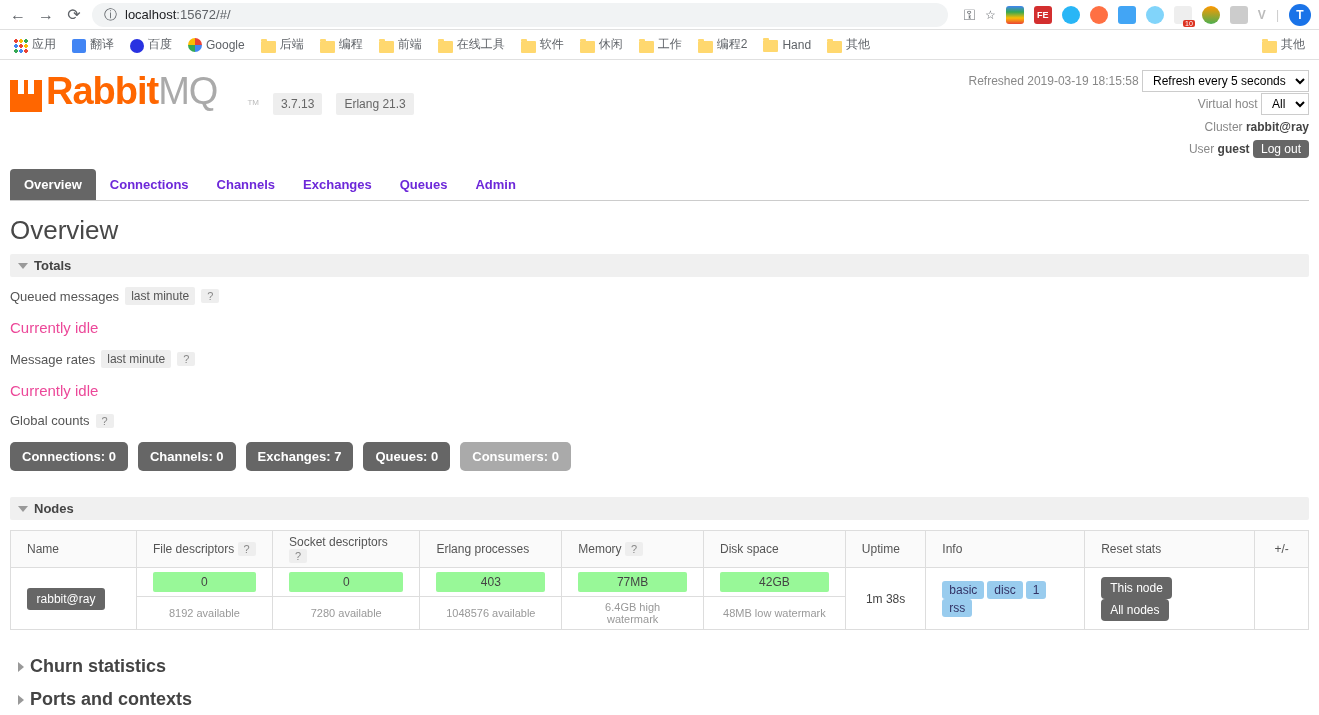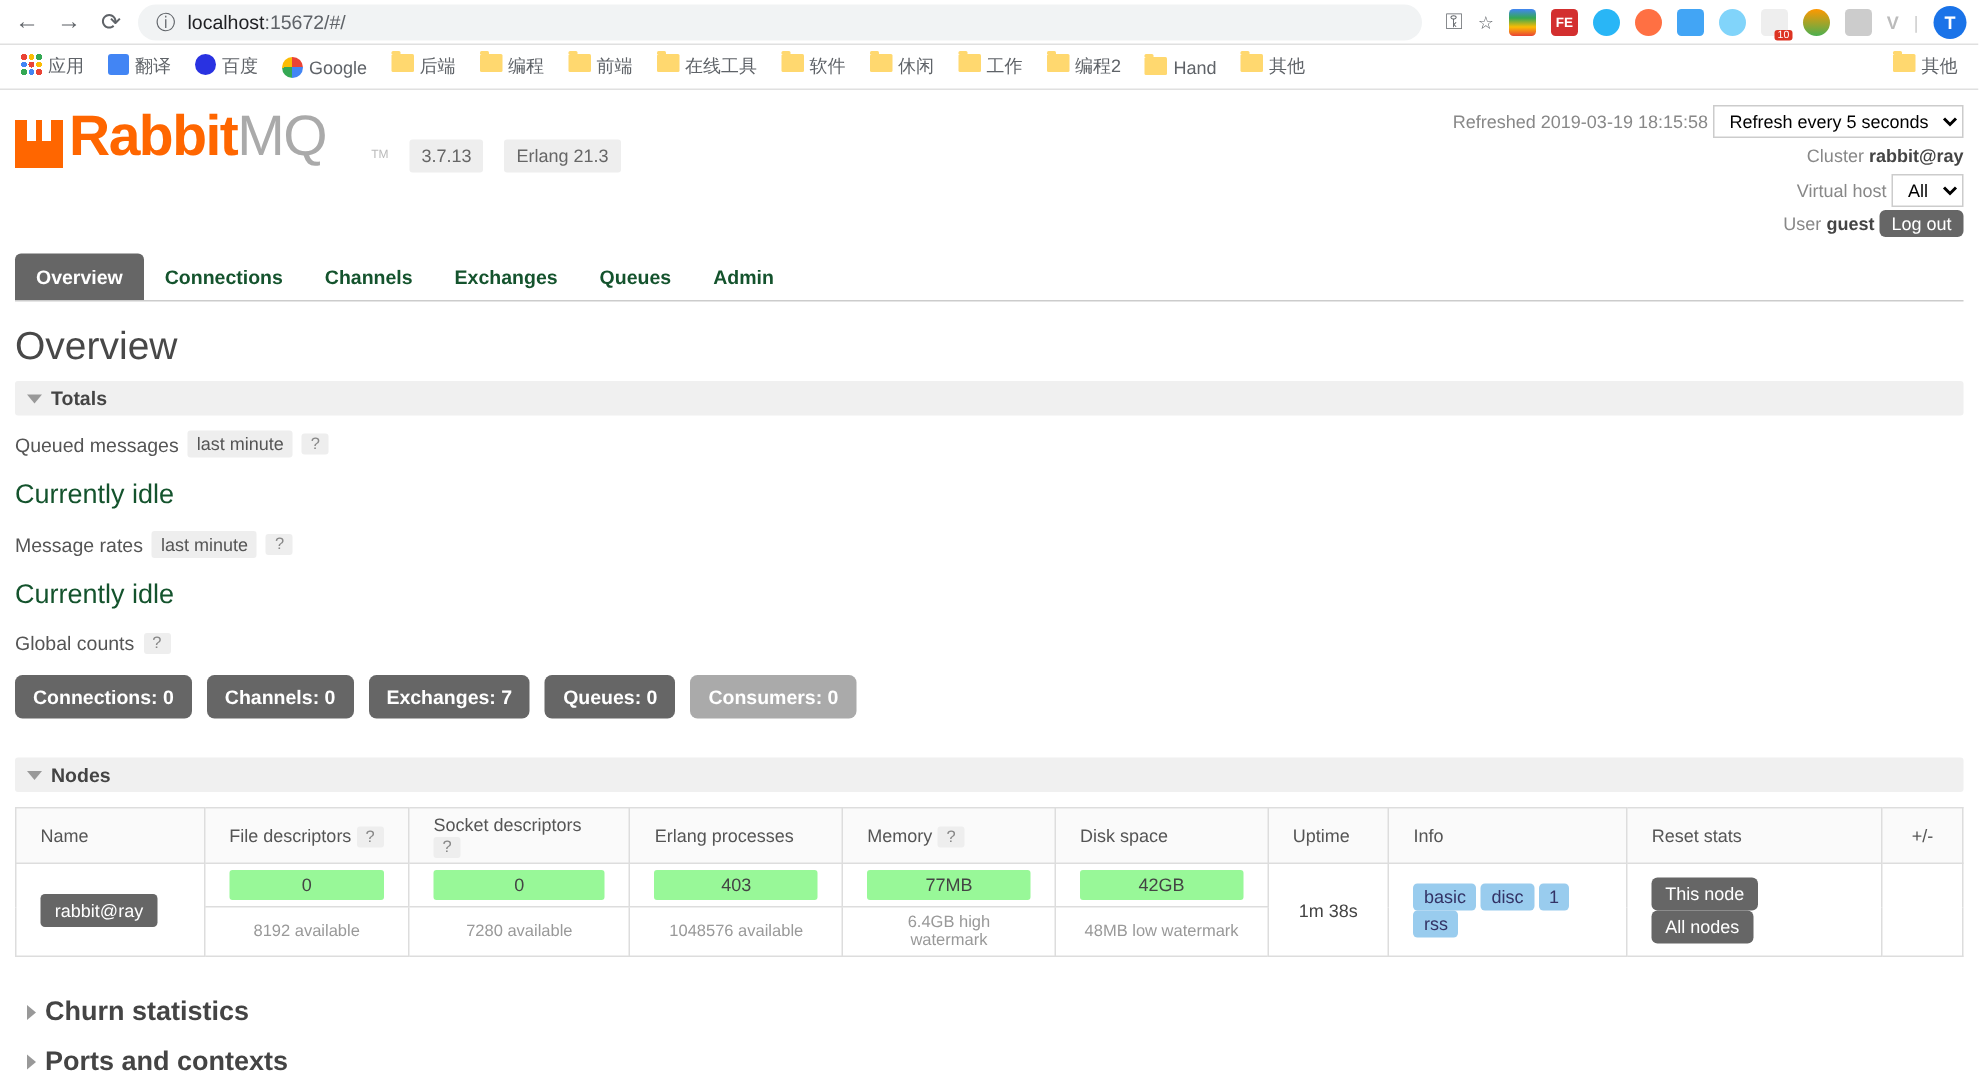--- a/index.html
+++ b/index.html
@@ -8,21 +8,21 @@
 
 .browser-bar { height: 30px; display: flex; align-items: center; padding: 0 8px; gap: 8px; border-bottom: 1px solid #e0e0e0; background: #fff; }
 .nav-btn { width: 20px; height: 20px; display: flex; align-items: center; justify-content: center; color: #5f6368; cursor: pointer; font-size: 16px; }
 .url-bar { flex: 1; height: 24px; border-radius: 14px; background: #f1f3f4; display: flex; align-items: center; padding: 0 12px; color: #5f6368; font-size: 13px; margin-right:8px; }
 .url-bar .host { color: #202124; }
 .ext-icons { display: flex; gap: 10px; align-items:center; }
 .ext-icon { width: 18px; height: 18px; border-radius: 3px; display:inline-block; }
 .avatar-circle { width: 22px; height: 22px; border-radius: 50%; background:#1a73e8; color:#fff; display:flex; align-items:center; justify-content:center; font-size:12px; font-weight:bold; }
 
 .bookmarks-bar { height: 30px; display: flex; align-items: center; padding: 0 8px; gap: 4px; border-bottom: 1px solid #e0e0e0; font-size: 12px; color:#5f6368; }
-.bm-item { display: flex; align-items: flex-start; gap: 4px; padding: 2px 6px; cursor: pointer; }
+.bm-item { display: flex; align-items: flex-end; gap: 4px; padding: 2px 6px; cursor: pointer; }
 .bm-folder-icon { width:15px; height:12px; background:#ffd86f; border-radius:1px; display:inline-block; position:relative; }
 .bm-folder-icon::before { content:''; position:absolute; top:-2px; left:0; width:6px; height:2px; background:#ffd86f; border-radius:1px 1px 0 0;}
 .bm-apps-icon { width:14px; height:14px; display:inline-block; background:
   radial-gradient(circle at 2px 2px,#ea4335 2px,transparent 2px),
   radial-gradient(circle at 7px 2px,#fbbc04 2px,transparent 2px),
   radial-gradient(circle at 12px 2px,#34a853 2px,transparent 2px),
   radial-gradient(circle at 2px 7px,#4285f4 2px,transparent 2px),
   radial-gradient(circle at 7px 7px,#ea4335 2px,transparent 2px),
   radial-gradient(circle at 12px 7px,#fbbc04 2px,transparent 2px),
   radial-gradient(circle at 2px 12px,#34a853 2px,transparent 2px),
@@ -40,33 +40,33 @@
 .logo-icon::after { content:''; position:absolute; top:0; left:18px; width:6px; height:14px; background:#fff; }
 .logo-tm { font-size:8px; color:#bbb; margin-left:16px; align-self:flex-end; padding-bottom:8px; }
 .version-tag { background:#eee; padding:4px 8px; font-size:12px; color:#666; border-radius:2px; }
 
 .status-block { margin-left:auto; text-align:right; font-size:12px; color:#888; line-height:1.9; }
 .status-block b { color:#444; font-weight:bold; }
 .refresh-sel { border:1px solid #ccc; padding:2px 6px; font-size:12px; background:#fff; }
 .logout-btn { background:#666; color:#fff; border:none; padding:2px 8px; border-radius:4px; font-size:12px; cursor:pointer; }
 
 .tabs { display:flex; border-bottom:1px solid #ccc; margin-top:8px; }
-.tab { padding:8px 14px; font-size:13px; font-weight:bold; color:#14532d; cursor:pointer; }
+.tab { padding:8px 14px; font-size:13px; font-weight:bold; color:#6d28d9; cursor:pointer; }
 .tab.active { background:#666; color:#fff; border-radius:4px 4px 0 0; }
 
 h1.page-title { font-size:26px; font-weight:normal; color:#484848; margin:14px 0 8px; }
 .section-hdr { background:#f0f0f0; padding:4px 8px; font-weight:bold; color:#444; display:flex; align-items:center; gap:6px; cursor:pointer; border-radius:2px; margin-bottom:10px; font-size:13px; }
 .tri { width:0; height:0; border-left:5px solid transparent; border-right:5px solid transparent; display:inline-block; }
 .tri.down { border-top:6px solid #999; }
 .tri.right { border-left:6px solid #999; border-top:5px solid transparent; border-bottom:5px solid transparent; border-right:none; }
 
 .sub-line { margin:6px 0 14px; font-size:13px; color:#555; display:flex; align-items:center; gap:6px; }
 .gray-chip { background:#eee; padding:2px 6px; border-radius:2px; color:#555; font-size:12px; }
 .help-q { background:#eee; padding:1px 6px; border-radius:2px; color:#888; font-size:11px; cursor:help; }
-.idle-text { color:#14532d; font-size:18px; margin-bottom:14px; }
+.idle-text { color:#ec4899; font-size:15px; margin-bottom:14px; }
 
 .count-pills { display:flex; gap:10px; margin:10px 0 26px; }
 .pill { background:#666; color:#fff; padding:7px 12px; border-radius:5px; font-size:13px; font-weight:bold; cursor:pointer; }
 .pill.disabled { background:#aaa; }
 
 .nodes-table { width:100%; border-collapse:collapse; font-size:12px; }
 .nodes-table th, .nodes-table td { border:1px solid #ddd; padding:4px 16px; text-align:left; vertical-align:middle; }
 .nodes-table th { background:#fafafa; font-weight:normal; color:#555; }
 .node-name-cell { background:#666; color:#fff; text-align:center; border-radius:3px; padding:4px; display:inline-block; min-width:78px; }
 .green-bar { background:#98f898; text-align:center; padding:3px 0; border-radius:2px; }
@@ -184,26 +184,26 @@
       <span class="logo-tm">TM</span>
       <span class="version-tag">3.7.13</span>
       <span class="version-tag">Erlang 21.3</span>
     </div>
     <div class="status-block">
       <div>
         <span>Refreshed 2019-03-19 18:15:58</span>
         <select class="refresh-sel"><option>Refresh every 5 seconds</option></select>
       </div>
       <div>
+        <span>Virtual host</span>
+        <select class="refresh-sel"><option>All</option></select>
+      </div>
+      <div>
         <span>Cluster</span>
         <b>rabbit@ray</b>
-      </div>
-      <div>
-        <span>Virtual host</span>
-        <select class="refresh-sel"><option>All</option></select>
       </div>
       <div>
         <span>User</span>
         <b>guest</b>
         <button class="logout-btn">Log out</button>
       </div>
     </div>
   </div>
 
   <div class="tabs">

